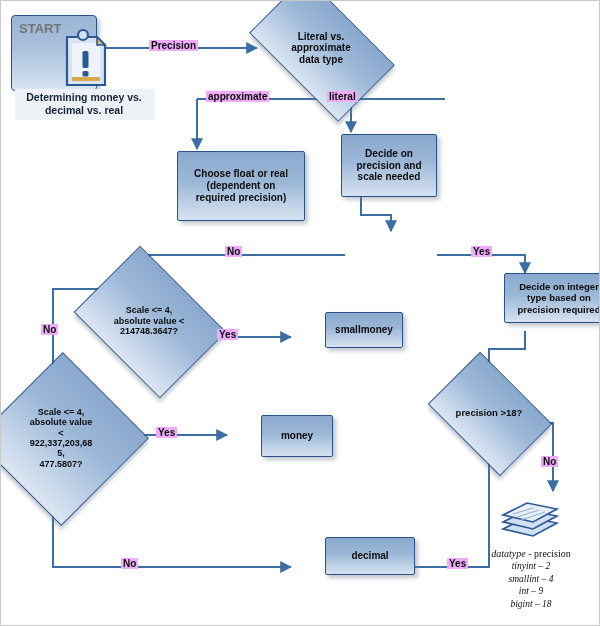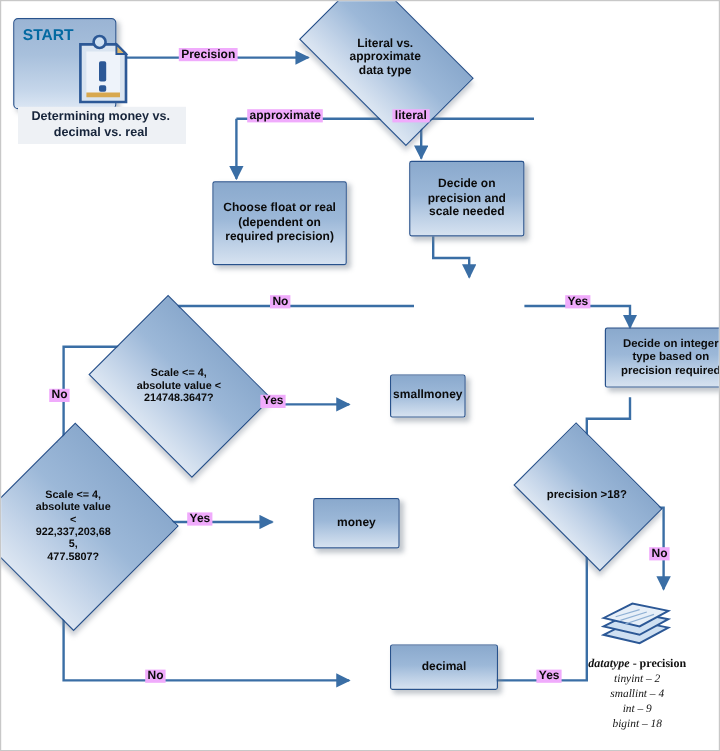--- a/index.html
+++ b/index.html
@@ -87,21 +87,21 @@
     border-radius: 4px;
     box-shadow: 3px 3px 4px rgba(120,130,145,0.45);
     box-sizing: border-box;
   }
   .start-label {
     position: absolute;
     left: 18px;
     top: 20px;
     font-size: 13px;
     font-weight: bold;
-    color: #0369a1;
+    color: #737373;
     z-index: 6;
   }
   .start-caption {
     position: absolute;
     left: 14px;
     top: 88px;
     width: 140px;
     font-size: 10.5px;
     font-weight: bold;
     text-align: center;
@@ -133,21 +133,21 @@
     left: 466px;
     top: 546px;
     width: 128px;
     text-align: center;
     font-family: "Liberation Serif", serif;
     color: #111111;
     line-height: 1.32;
   }
   .legend-title {
     font-size: 10px;
-    font-weight: bold;
+    font-weight: normal;
     text-align: center;
   }
   .legend-title em { font-style: italic; }
   .legend-row {
     font-size: 9.5px;
     font-style: italic;
   }
 
   
   .elabel {
@@ -222,21 +222,21 @@
 
   <div class="dec-wrap" style="left:258px; top:8px; width:124px; height:78px;">
     <div class="dec-shape"></div>
     <div class="dec-label" style="font-size:10px; width:104px;">
       <div>Literal vs.</div>
       <div>approximate</div>
       <div>data type</div>
     </div>
   </div>
 
-  <div class="node proc" style="left:143px; top:150px; width:112px; height:70px; font-size:10px;">
+  <div class="node proc" style="left:143px; top:150px; width:128px; height:70px; font-size:10px;">
     <div>
       <div>Choose float or real</div>
       <div>(dependent on</div>
       <div>required precision)</div>
     </div>
   </div>
 
   <div class="node proc" style="left:307px; top:133px; width:96px; height:63px; font-size:10px;">
     <div>
       <div>Decide on</div>
@@ -256,21 +256,21 @@
 
   <div class="dec-wrap" style="left:88px; top:274px; width:120px; height:92px;">
     <div class="dec-shape"></div>
     <div class="dec-label" style="font-size:9px; width:102px;">
       <div>Scale &lt;= 4,</div>
       <div>absolute value &lt;</div>
       <div>214748.3647?</div>
     </div>
   </div>
 
-  <div class="node proc" style="left:291px; top:311px; width:63px; height:36px; font-size:10px;">
+  <div class="node proc" style="left:291px; top:311px; width:78px; height:36px; font-size:10px;">
     <div>smallmoney</div>
   </div>
 
   <div class="dec-wrap" style="left:0px; top:376px; width:120px; height:122px;">
     <div class="dec-shape"></div>
     <div class="dec-label" style="font-size:9px; width:108px;">
       <div>Scale &lt;= 4,</div>
       <div>absolute value</div>
       <div>&lt;</div>
       <div>922,337,203,68</div>

